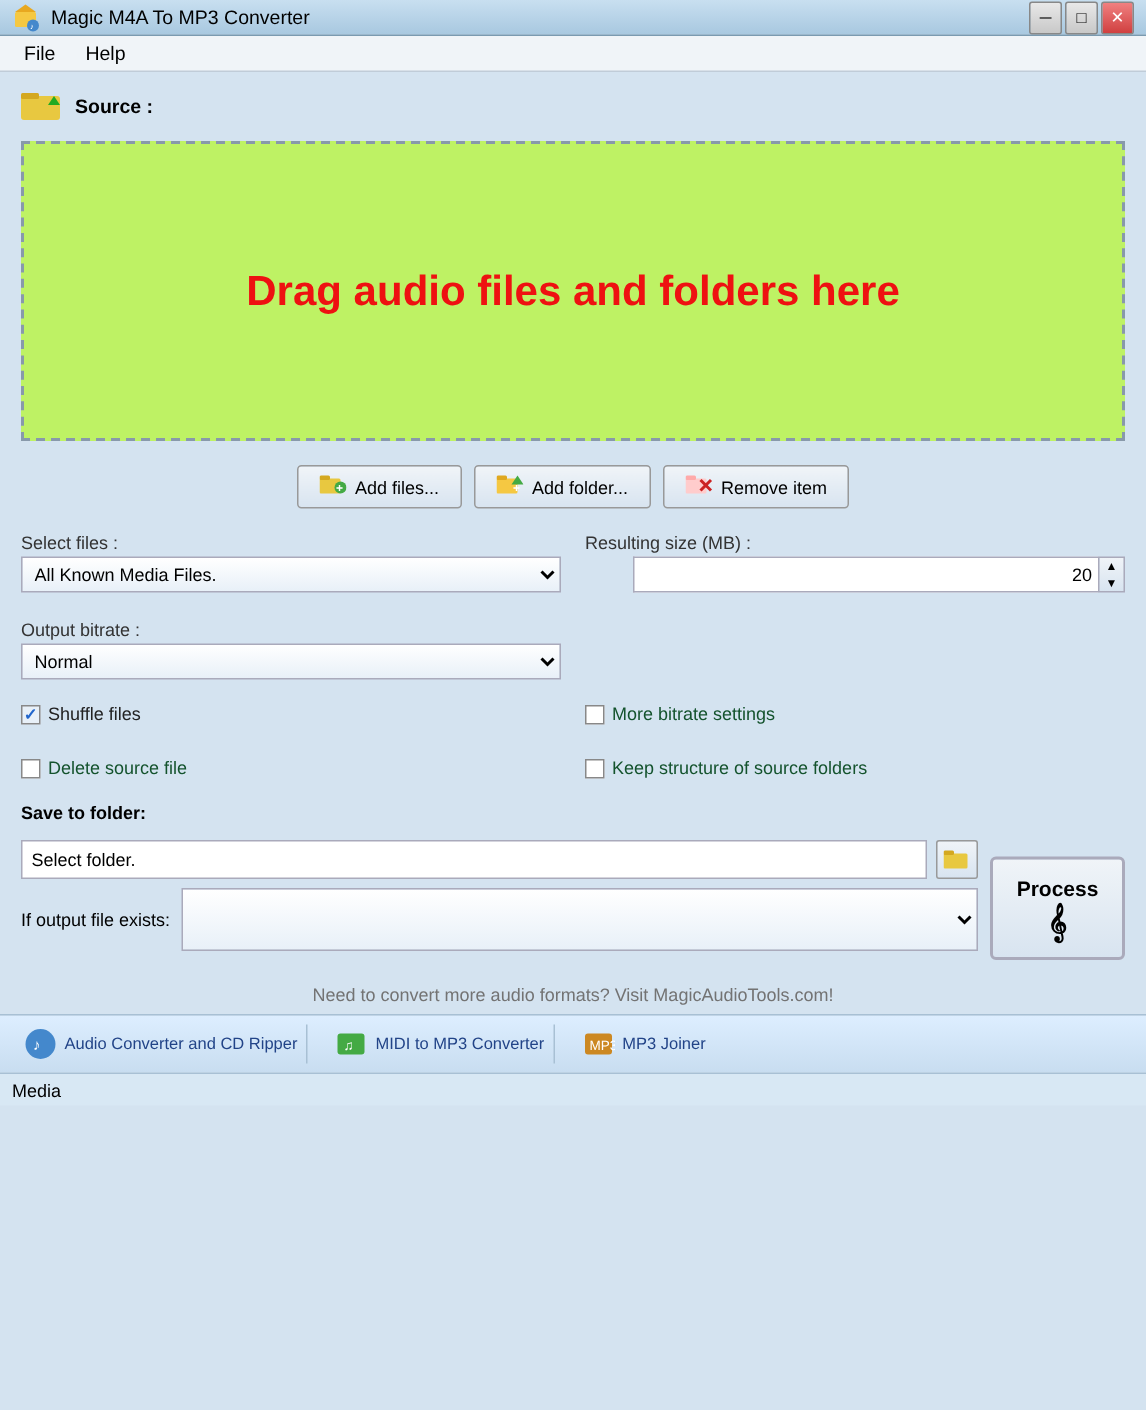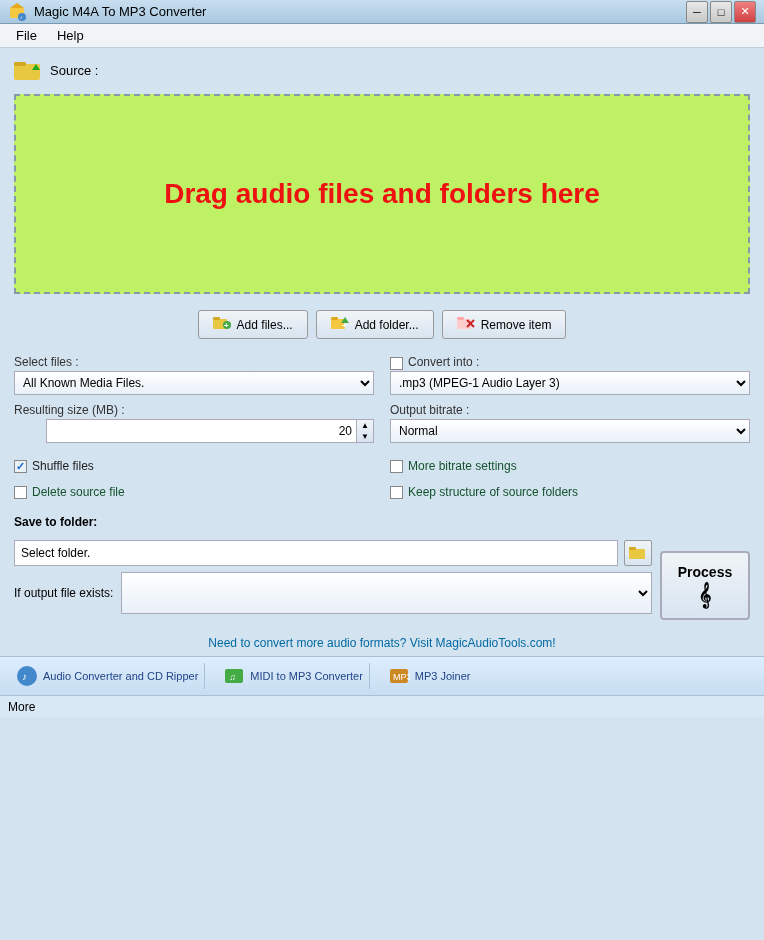--- a/index.html
+++ b/index.html
@@ -87,21 +87,21 @@
       margin-bottom: 4px;
     }
     .folder-icon {
       width: 28px;
       height: 24px;
       display: flex;
       align-items: center;
       justify-content: center;
     }
     .source-label {
-      font-weight: normal;
+      font-weight: bold;
       font-size: 13px;
       text-align: center;
     }
 
     
     .drop-area {
       border: 2px dashed #8899aa;
       background: #bef264;
       min-height: 200px;
       display: flex;
@@ -135,21 +135,21 @@
       font-size: 12px;
     }
     .btn-icon {
       font-size: 14px;
     }
 
     
     .form-grid {
       display: grid;
       grid-template-columns: 1fr 1fr;
-      gap: 8px 16px;
+      gap: 18px 16px;
       margin-bottom: 4px;
     }
     .form-label {
       font-size: 12px;
       margin-bottom: 2px;
       color: #333;
     }
     .form-select {
       width: 100%;
       padding: 2px 4px;
@@ -303,21 +303,21 @@
     }
 
     
     .promo-bar {
       background: #d4e3f0;
       text-align: center;
       padding: 6px;
       font-size: 12px;
     }
     .promo-link {
-      color: #0369a1;
+      color: #737373;
       text-decoration: none;
       cursor: pointer;
     }
 
     
     .bottom-toolbar {
       background: linear-gradient(to bottom, #ddeeff, #c8ddf0);
       border-top: 1px solid #a8c0d4;
       padding: 6px 10px;
       display: flex;
@@ -445,29 +445,20 @@
 
   <div class="form-grid">
 
     <div>
       <div class="form-label">Select files :</div>
       <select class="form-select">
         <option>All Known Media Files.</option>
       </select>
     </div>
 
-    <div>
-      <div class="convert-checkbox-row">
-        <div class="cb"></div>
-        <span class="form-label">Convert into :</span>
-      </div>
-      <select class="form-select">
-        <option>.mp3 (MPEG-1 Audio Layer 3)</option>
-      </select>
-    </div>
 
     <div>
       <div class="form-label">Resulting size (MB) :</div>
       <div class="spinner-container">
         <input class="spinner-input" type="text" value="20" style="">
         <div class="spinner-btns">
           <button class="spinner-btn">▲</button>
           <button class="spinner-btn">▼</button>
         </div>
       </div>
@@ -558,14 +549,14 @@
       <svg width="22" height="22" viewBox="0 0 22 22">
         <rect x="2" y="4" width="18" height="14" rx="2" fill="#cc8822"></rect>
         <text x="5" y="15" font-size="9" fill="white">MP3</text>
       </svg>
     </div>
     <span>MP3  Joiner</span>
   </div>
 </div>
 
 <div class="status-bar">
-  <span>More</span>
+  <span>Media</span>
 </div>
 
 </body></html>

